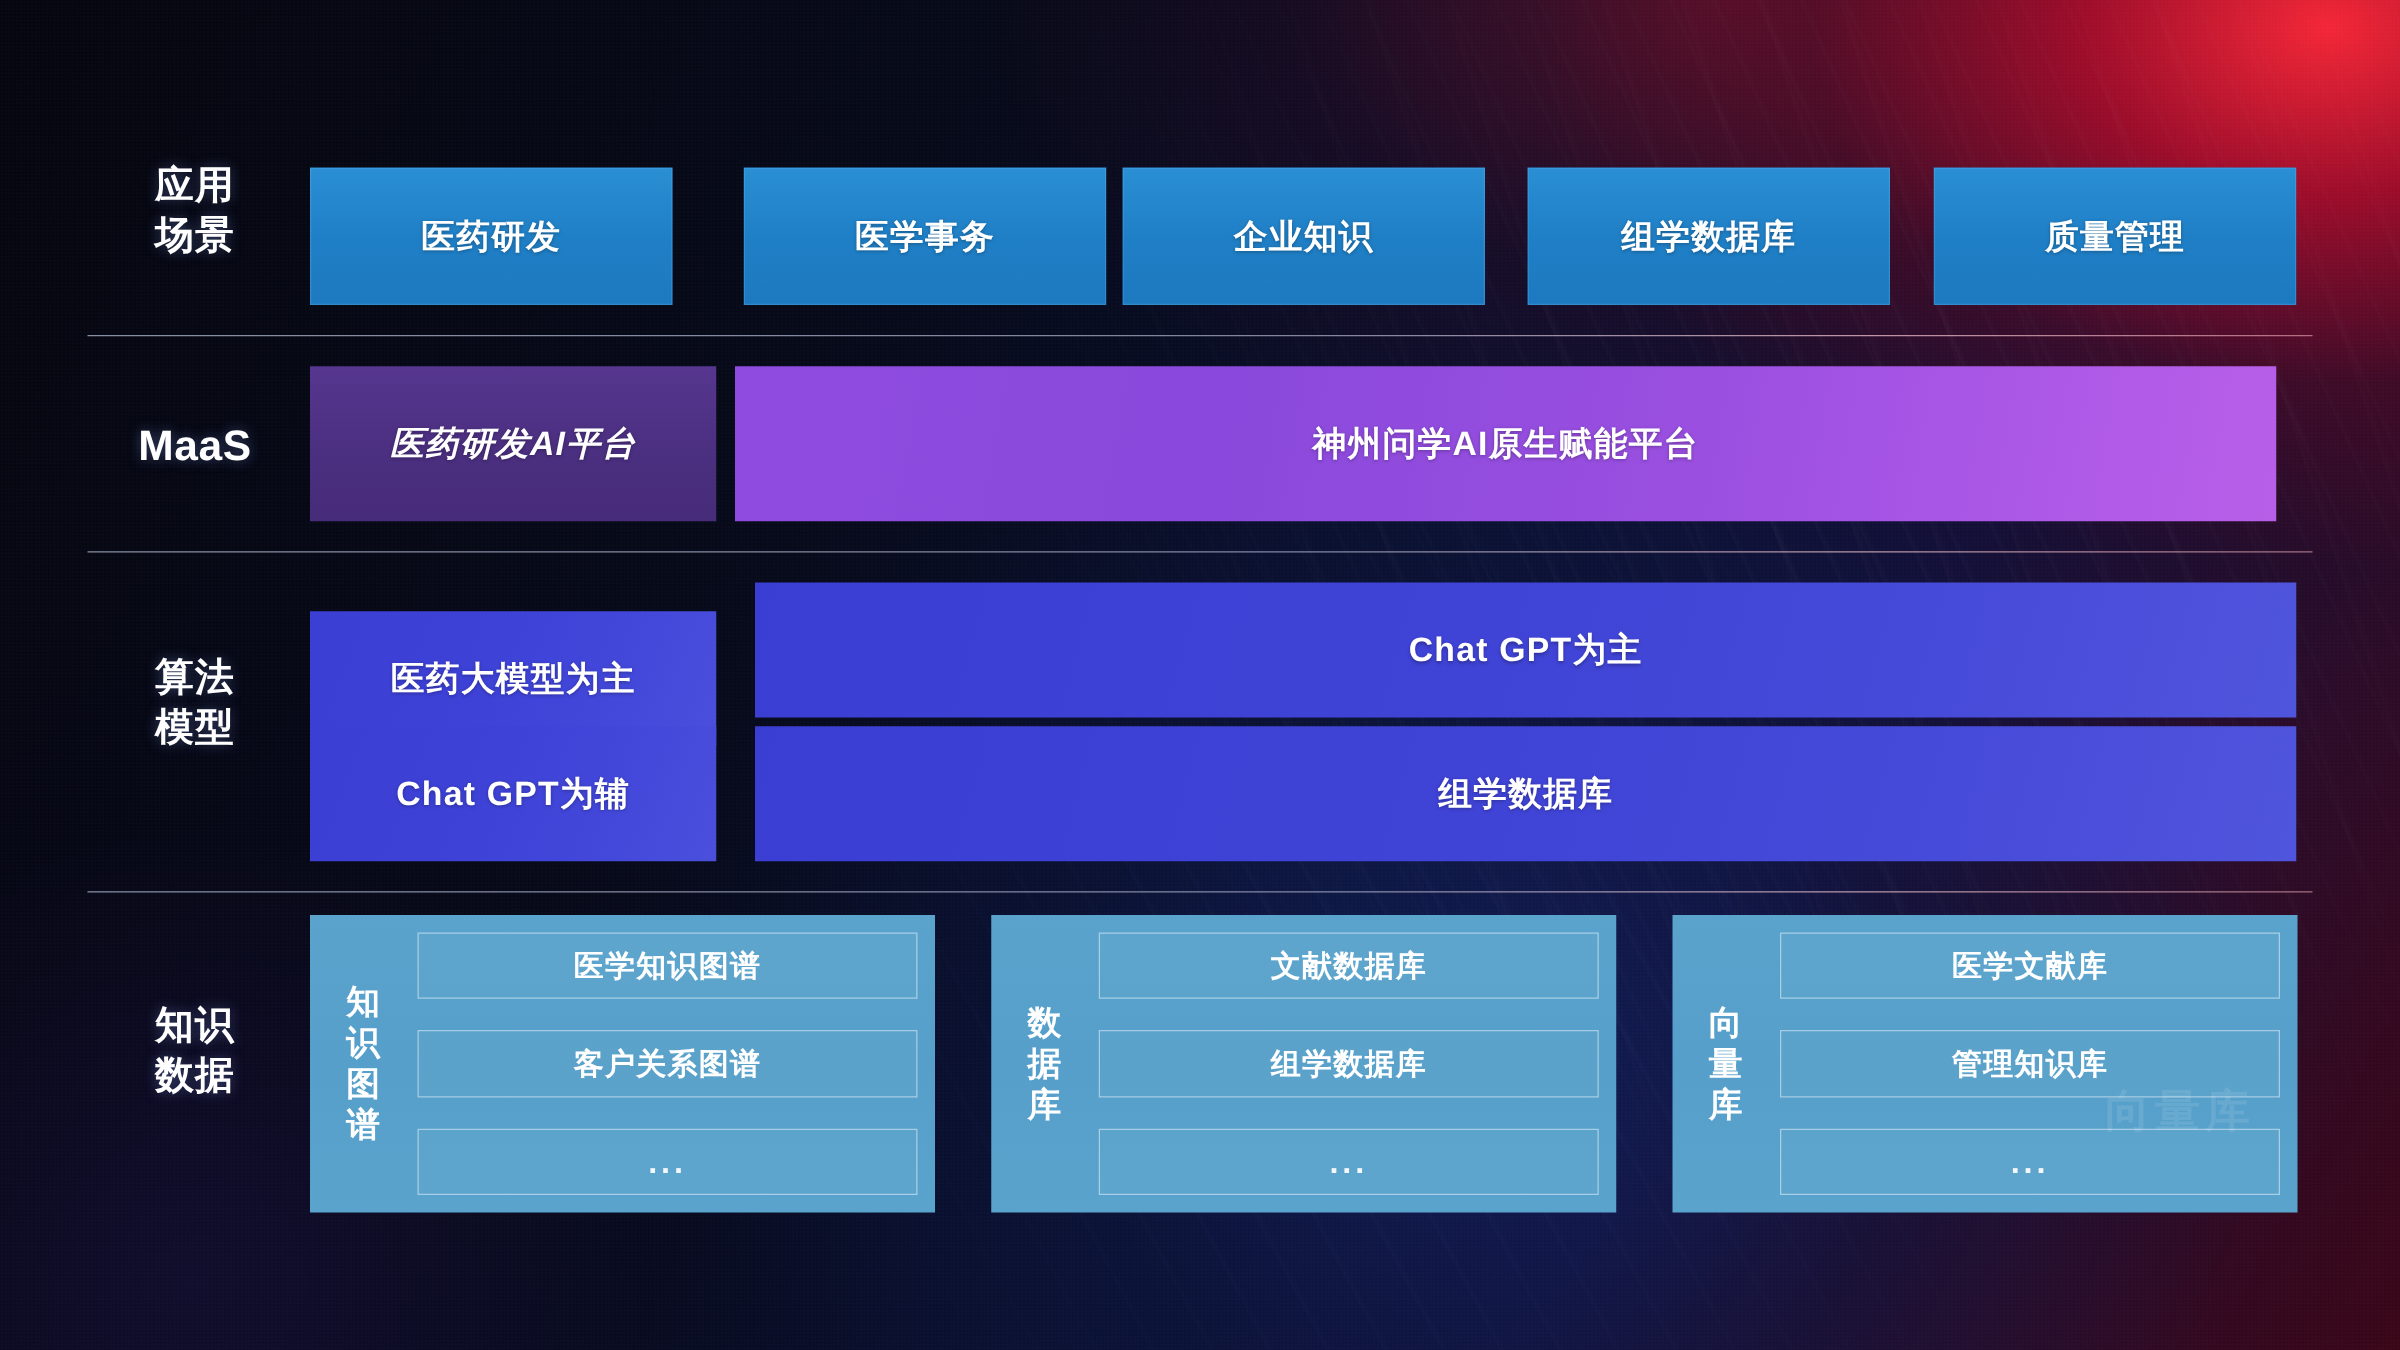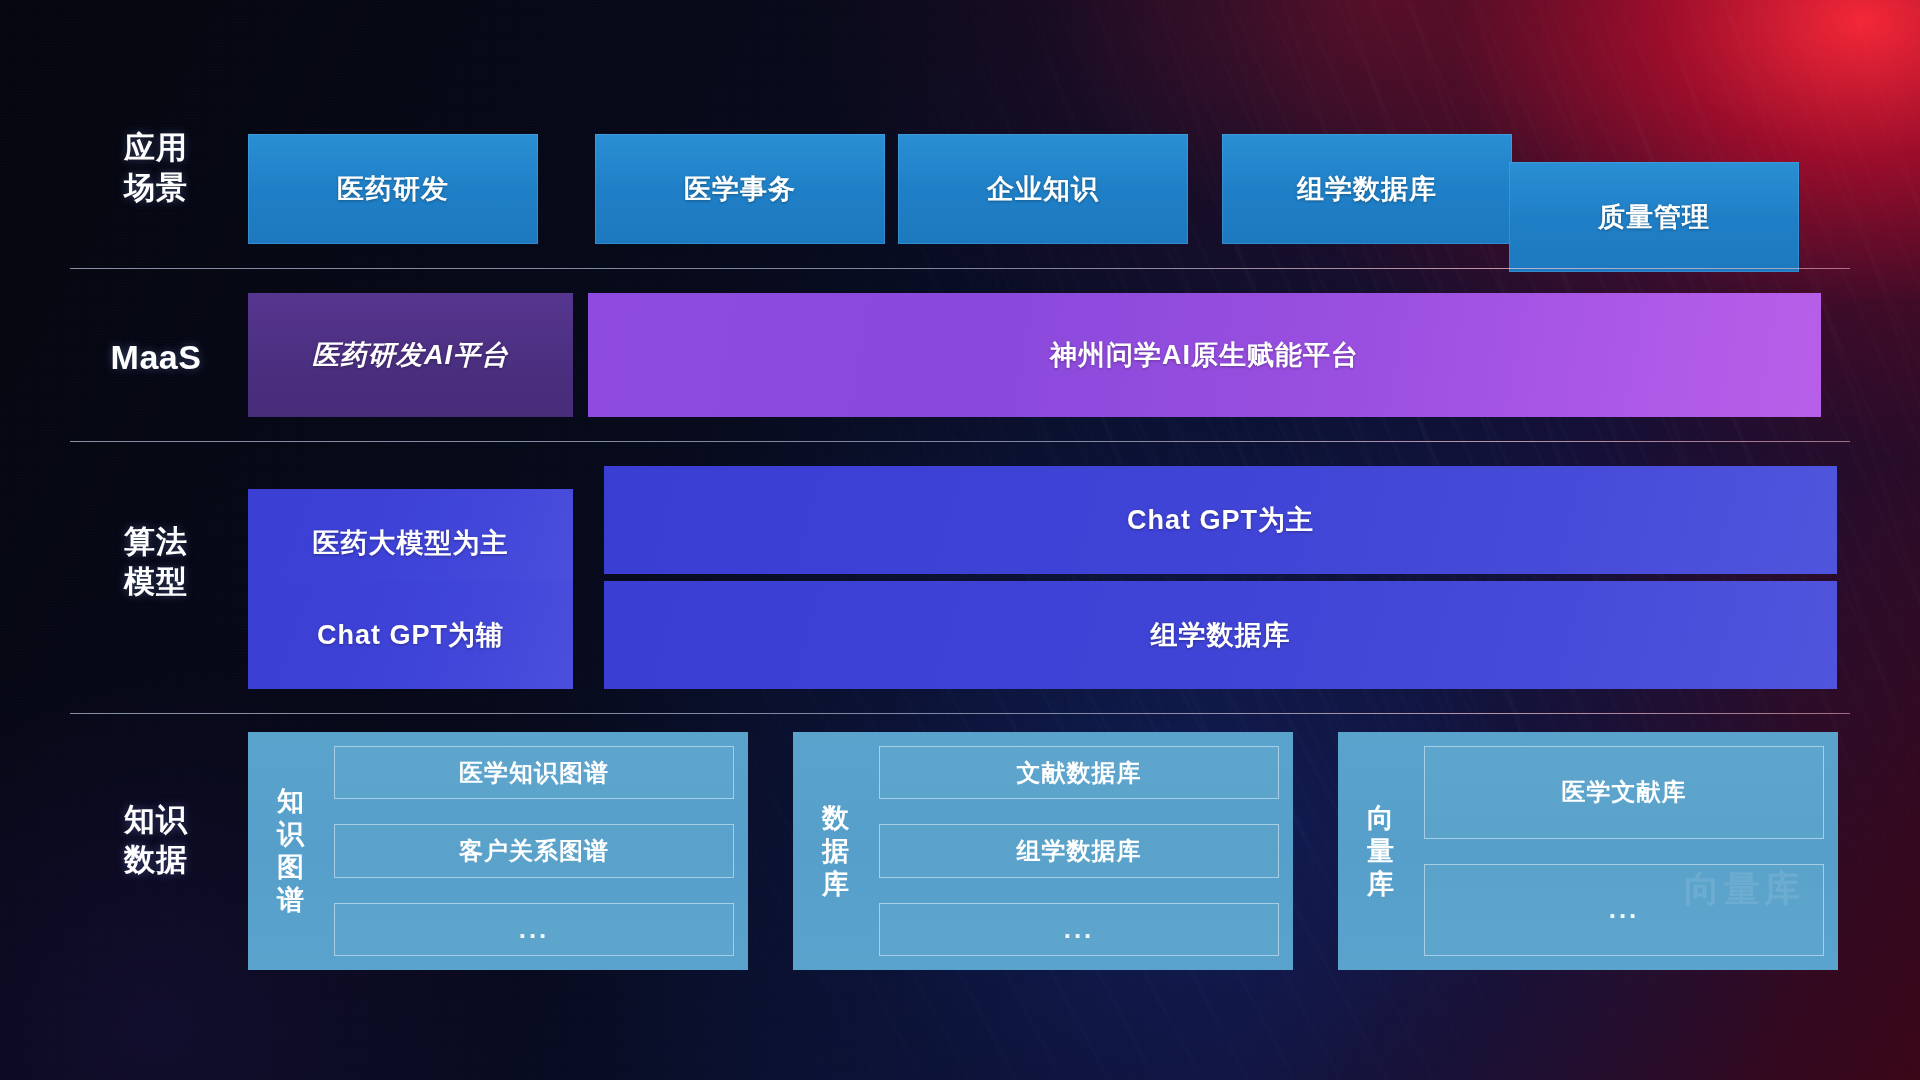--- a/index.html
+++ b/index.html
@@ -212,21 +212,21 @@
     </div>
     <div class="box app-box" style="left:595px; top:134px; width:290px; height:110px;">
       <span class="lbl">医学事务</span>
     </div>
     <div class="box app-box" style="left:898px; top:134px; width:290px; height:110px;">
       <span class="lbl">企业知识</span>
     </div>
     <div class="box app-box" style="left:1222px; top:134px; width:290px; height:110px;">
       <span class="lbl">组学数据库</span>
     </div>
-    <div class="box app-box" style="left:1509px; top:134px; width:290px; height:110px;margin-top:28px;">
+    <div class="box app-box" style="left:1547px; top:134px; width:290px; height:110px;">
       <span class="lbl">质量管理</span>
     </div>
 
     <div class="divider" style="top:268px;"></div>
 
     <div class="row-label latin" style="top:337px;">MaaS</div>
 
     <div class="box maas-dark" style="left:248px; top:293px; width:325px; height:124px;font-style:italic;">
       <span class="lbl">医药研发AI平台</span>
     </div>
@@ -280,19 +280,20 @@
         <div class="kn-item dots">...</div>
       </div>
     </div>
 
     <div class="kn-panel" style="left:1338px; top:732px; width:500px; height:238px;">
       <div class="kn-side">向
 量
 库</div>
       <div class="kn-items">
         <div class="kn-item">医学文献库</div>
+        <div class="kn-item">管理知识库</div>
         <div class="kn-item dots">...</div>
       </div>
       <div class="watermark">向量库</div>
     </div>
 
   </div>
 </div>
 
 </body></html>

